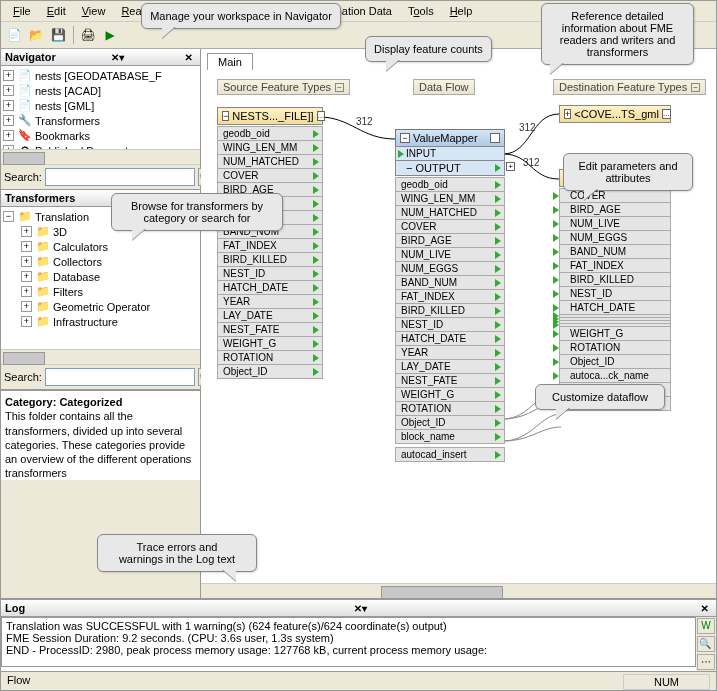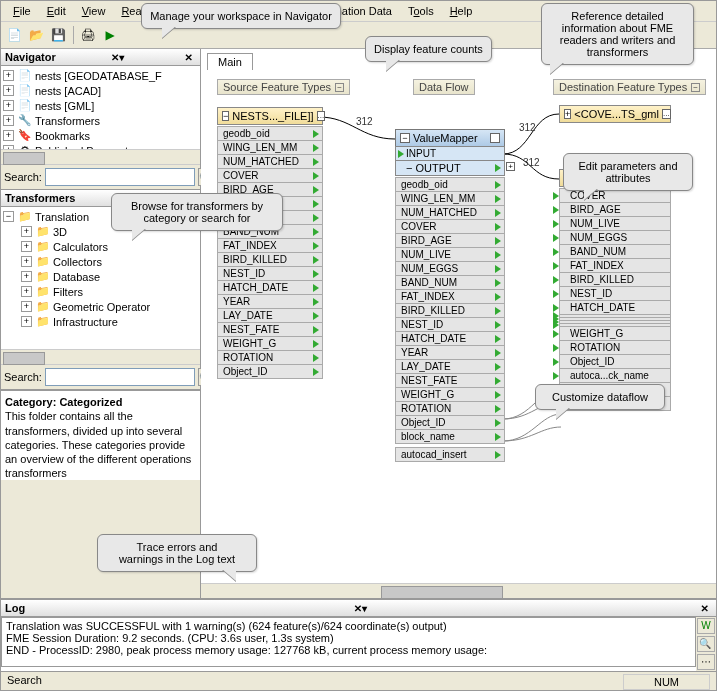--- a/index.html
+++ b/index.html
@@ -351,21 +351,21 @@
       </div>
     <div class="log-tools">
       <div style="color:green">W</div>
       <div style="color:#06c">🔍</div>
       <div>⋯</div>
     </div>
   </div>
 </div>
 
 <div class="statusbar">
-  <span>Search</span>
+  <span>Flow</span>
   <span class="cell">NUM</span>
 </div>
 
 <div class="callout" style="top:2px;left:140px;width:200px">
   <span>Manage your workspace in
 Navigator</span><div class="tail bl"></div>
 </div>
 <div class="callout" style="top:35px;left:364px">
   <span>Display feature counts</span><div class="tail bl"></div>
 </div>

